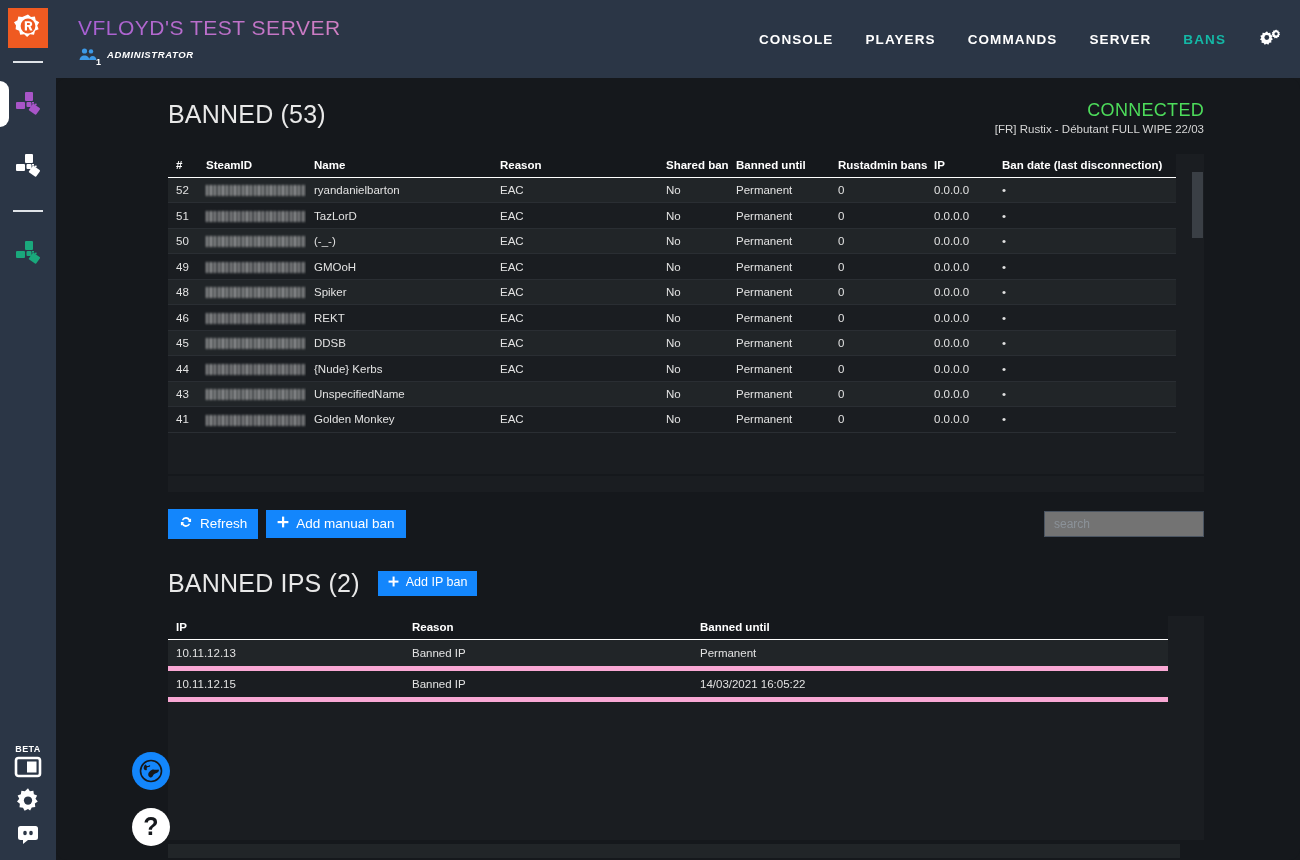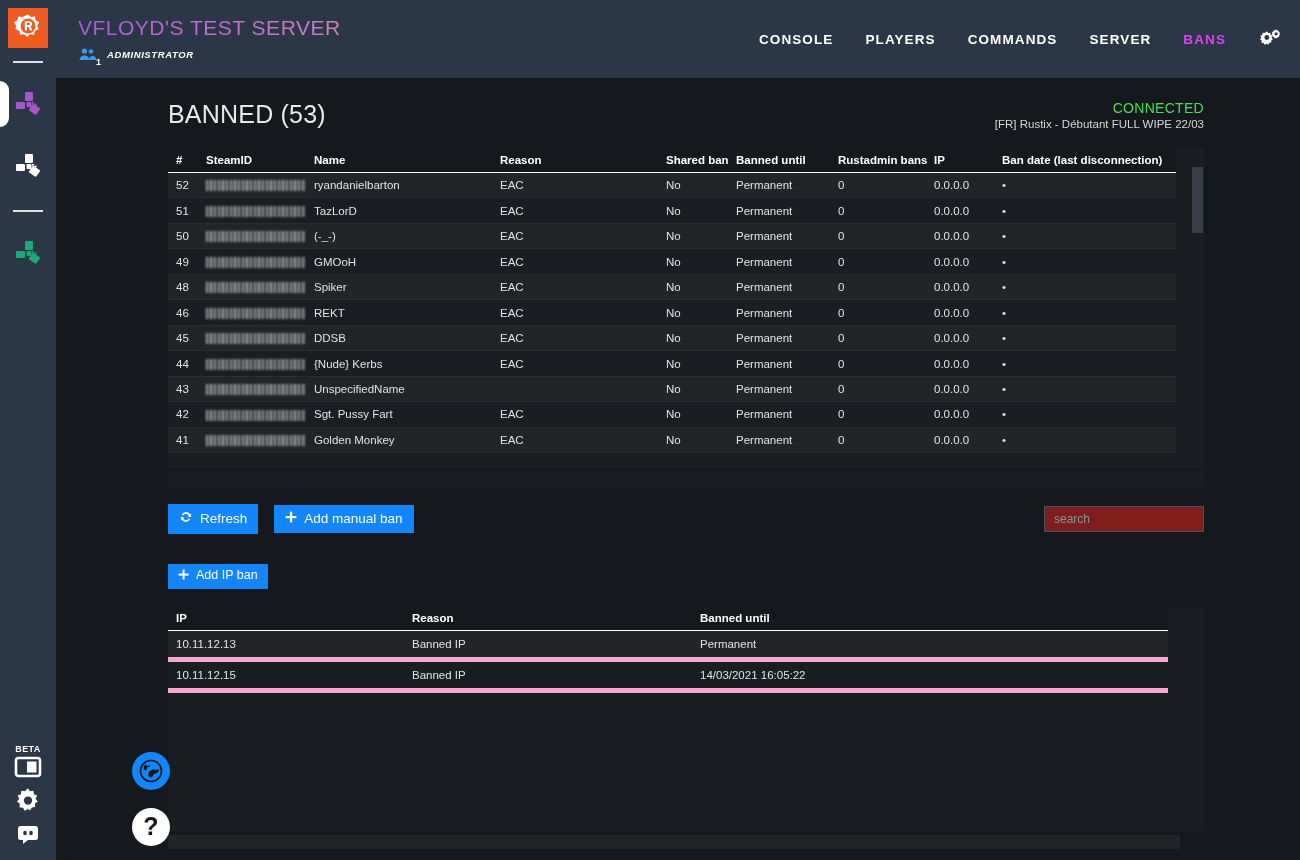--- a/index.html
+++ b/index.html
@@ -68,34 +68,34 @@
   .people-ico { position: relative; width: 20px; height: 16px; }
   .people-count {
     position: absolute; right: -3px; bottom: -4px;
     font-size: 9px; color: #ffffff; font-weight: bold;
   }
   .nav { margin-left: auto; display: flex; align-items: center; gap: 32px; }
   .nav-item {
     font-size: 13.5px; font-weight: bold; color: #ffffff;
     letter-spacing: 1.1px; cursor: pointer; white-space: nowrap;
   }
-  .nav-item.active { color: #d946ef; }
+  .nav-item.active { color: #14b8a6; }
   .nav-gear { cursor: pointer; display: flex; align-items: center; }
 
   
   .content {
     flex: 1 1 auto; background: #15181c; padding: 0;
     position: relative; overflow: hidden; border-radius: 11px;
   }
   .inner { padding: 22px 96px 0 112px; }
 
   .head-row { display: flex; align-items: flex-start; }
   .page-title { font-size: 25px; color: #e8e8e8; font-weight: normal; letter-spacing: .2px; }
   .conn-block { margin-left: auto; text-align: right; }
-  .conn-status { font-size: 14px; color: #4ddc5b; letter-spacing: .3px; }
+  .conn-status { font-size: 18px; color: #4ddc5b; letter-spacing: .3px; }
   .conn-name { font-size: 11.5px; color: #d6d6d6; margin-top: 2px; }
 
   
   .table-wrap { margin-top: 19px; position: relative; }
   .table-scroll {
     height: 320px; overflow: hidden; background: #1a1d21;
     position: relative;
   }
   table.grid { width: 1008px; border-collapse: collapse; table-layout: fixed; }
   table.grid th {
@@ -140,25 +140,25 @@
     height: 16px; background: #1a1d21; margin-top: 2px; position: relative;
   }
 
   .btn-row { margin-top: 17px; display: flex; align-items: center; }
   .btn {
     background: #1386fc; color: #ffffff; border: none;
     font-size: 13.5px; font-family: "Liberation Sans", sans-serif;
     padding: 6px 11px; cursor: pointer; display: flex; align-items: center; gap: 7px;
     line-height: 1.1;
   }
-  .btn + .btn { margin-left: 16px; }
+  .btn + .btn { margin-left: 8px; }
   .btn-sm { font-size: 12.5px; padding: 5px 10px; }
   .search-input {
     margin-left: auto; width: 160px; height: 26px;
-    background: #7f1d1d; border: 1px solid #4a5461; color: #cfd3d8;
+    background: #737373; border: 1px solid #4a5461; color: #cfd3d8;
     font-size: 12px; padding: 0 9px; font-family: "Liberation Sans", sans-serif;
     outline: none;
   }
   .search-input::placeholder { color: #8b9299; }
 
   .ips-head { margin-top: 30px; display: flex; align-items: center; gap: 18px; }
   .ips-title { font-size: 25px; color: #e8e8e8; letter-spacing: .2px; }
 
   .ip-table-wrap { margin-top: 18px; background: #1a1d21; }
   table.iptable { width: 1000px; border-collapse: collapse; table-layout: fixed; }
@@ -419,31 +419,20 @@
                     <td class="c-until">Permanent</td>
                     <td class="c-radm">0</td>
                     <td class="c-ip">0.0.0.0</td>
                     <td class="c-date">•</td>
                   </tr>
                   <tr>
                     <td class="c-num">43</td>
                     <td class="c-steam"><span class="steam-blur"></span></td>
                     <td class="c-name">UnspecifiedName</td>
                     <td class="c-reason"></td>
-                    <td class="c-shared">No</td>
-                    <td class="c-until">Permanent</td>
-                    <td class="c-radm">0</td>
-                    <td class="c-ip">0.0.0.0</td>
-                    <td class="c-date">•</td>
-                  </tr>
-                  <tr>
-                    <td class="c-num">42</td>
-                    <td class="c-steam"><span class="steam-blur"></span></td>
-                    <td class="c-name">Sgt. Pussy Fart</td>
-                    <td class="c-reason">EAC</td>
                     <td class="c-shared">No</td>
                     <td class="c-until">Permanent</td>
                     <td class="c-radm">0</td>
                     <td class="c-ip">0.0.0.0</td>
                     <td class="c-date">•</td>
                   </tr>
                   <tr>
                     <td class="c-num">41</td>
                     <td class="c-steam"><span class="steam-blur"></span></td>
                     <td class="c-name">Golden Monkey</td>
@@ -479,20 +468,21 @@
                 <rect x="5" y="0.6" width="2.2" height="10.8" fill="#ffffff"></rect>
                 <rect x="0.6" y="5" width="10.8" height="2.2" fill="#ffffff"></rect>
               </svg>
             </span>
             <span>Add manual ban</span>
           </button>
           <input class="search-input" type="text" placeholder="search" style="">
         </div>
 
         <div class="ips-head">
+          <div class="ips-title">BANNED IPS (2)</div>
           <button class="btn btn-sm">
             <span>
               <svg width="11" height="11" viewBox="0 0 12 12">
                 <rect x="5" y="0.6" width="2.2" height="10.8" fill="#ffffff"></rect>
                 <rect x="0.6" y="5" width="10.8" height="2.2" fill="#ffffff"></rect>
               </svg>
             </span>
             <span>Add IP ban</span>
           </button>
         </div>

